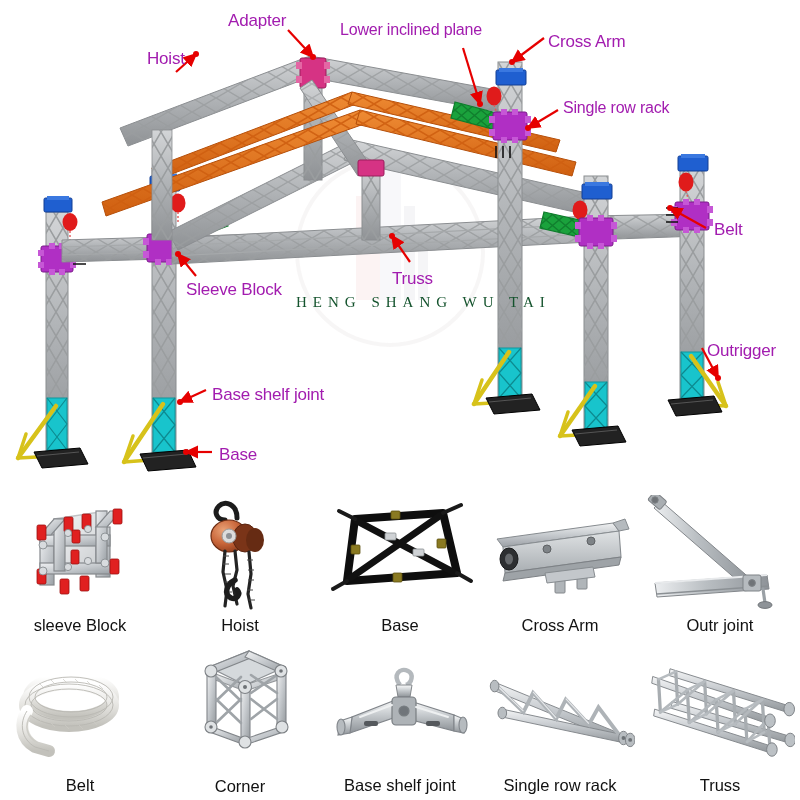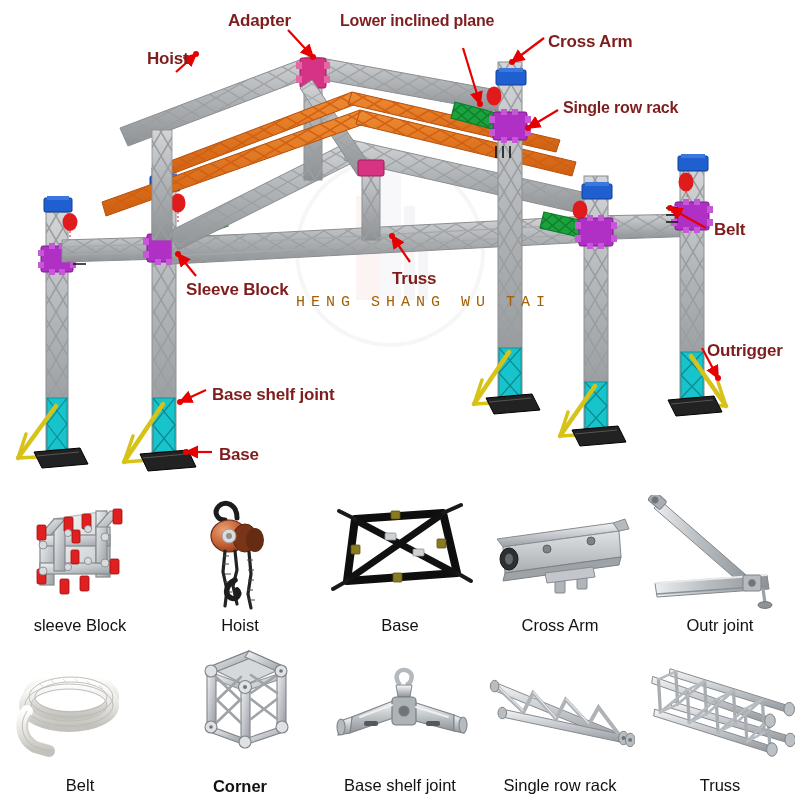--- a/index.html
+++ b/index.html
@@ -22,22 +22,22 @@
     position: absolute;
     left: 0; top: 0;
     width: 800px; height: 478px;
     overflow: hidden;
   }
   #diagram svg { position:absolute; left:0; top:0; }
 
   .dlabel {
     position: absolute;
     font-family: "Liberation Sans", sans-serif;
-    font-weight: bold;
-    color: #7f1d1d;
+    font-weight: normal;
+    color: #a21caf;
     white-space: nowrap;
     letter-spacing: -0.2px;
     line-height: 1;
   }
 
   
   #gallery {
     position: absolute;
     left: 0; top: 478px;
     width: 800px; height: 322px;
@@ -67,28 +67,28 @@
   .gcap {
     font-family: "Liberation Sans", sans-serif;
     font-size: 16.5px;
     color: #111;
     text-align: center;
     white-space: nowrap;
     margin-top: 2px;
     height: 24px;
     line-height: 22px;
   }
-  .gcap.low { margin-top: 24px; font-weight: bold; }
+  .gcap.low { margin-top: 24px; }
 
   .watermark-text {
     position: absolute;
-    color: #a16207;
+    color: #14532d;
     font-size: 15px;
     letter-spacing: 6px;
-    font-family: Liberation Mono, monospace;
+    font-family: Liberation Serif, serif;
     white-space: nowrap;
   }
 </style>
 </head>
 <body>
 
 <div id="page">
 
   <div id="diagram">
 
@@ -437,21 +437,21 @@
         <circle cx="178" cy="254" r="3"></circle>
         <circle cx="718" cy="378" r="3"></circle>
         <circle cx="180" cy="402" r="3"></circle>
         <circle cx="186" cy="452" r="3"></circle>
       </g>
     </svg>
 
     <div class="watermark-text" style="left:296px; top:294px;">HENG SHANG WU TAI</div>
 
     <div class="dlabel" style="left:228px; top:12px;  font-size:17px;">Adapter</div>
-    <div class="dlabel" style="left:340px; top:13px;  font-size:16px;">Lower inclined plane</div>
+    <div class="dlabel" style="left:340px; top:22px;  font-size:16px;">Lower inclined plane</div>
     <div class="dlabel" style="left:548px; top:33px;  font-size:17px;">Cross Arm</div>
     <div class="dlabel" style="left:147px; top:50px;  font-size:17px;">Hoist</div>
     <div class="dlabel" style="left:563px; top:100px; font-size:16px;">Single row rack</div>
     <div class="dlabel" style="left:714px; top:221px; font-size:17px;">Belt</div>
     <div class="dlabel" style="left:392px; top:270px; font-size:17px;">Truss</div>
     <div class="dlabel" style="left:186px; top:281px; font-size:17px;">Sleeve Block</div>
     <div class="dlabel" style="left:707px; top:342px; font-size:17px;">Outrigger</div>
     <div class="dlabel" style="left:212px; top:386px; font-size:17px;">Base shelf joint</div>
     <div class="dlabel" style="left:219px; top:446px; font-size:17px;">Base</div>
   </div>

